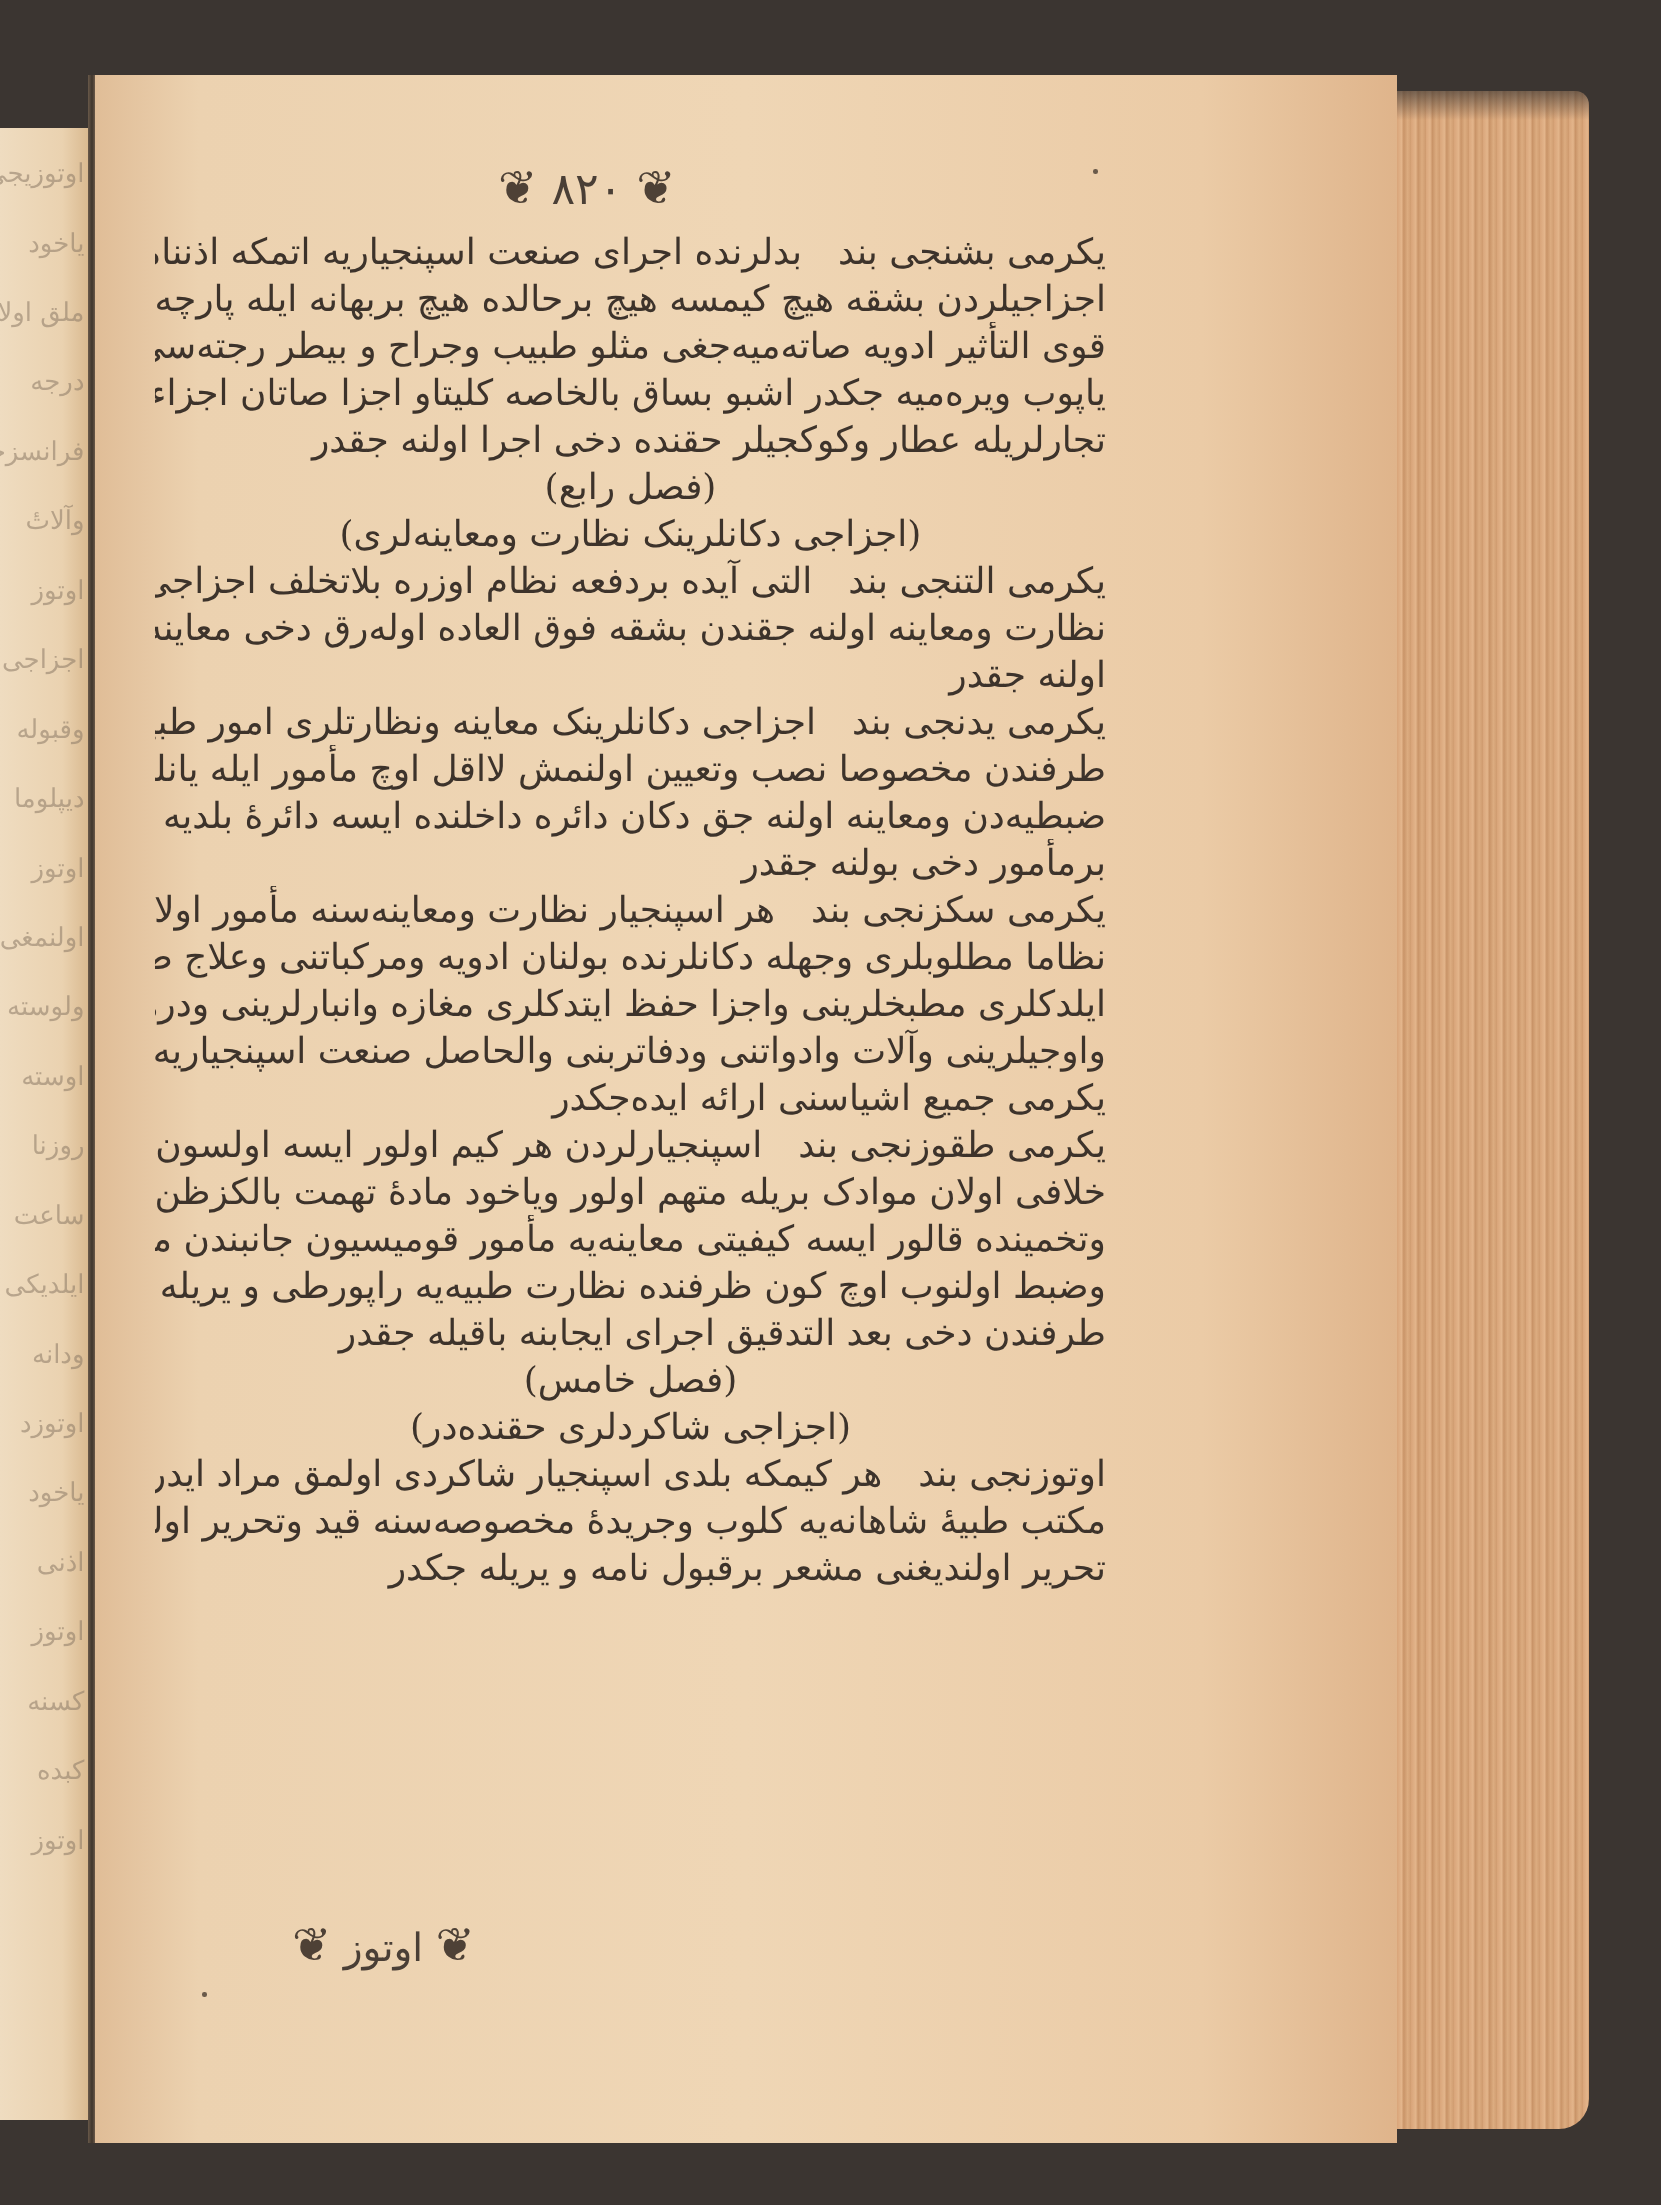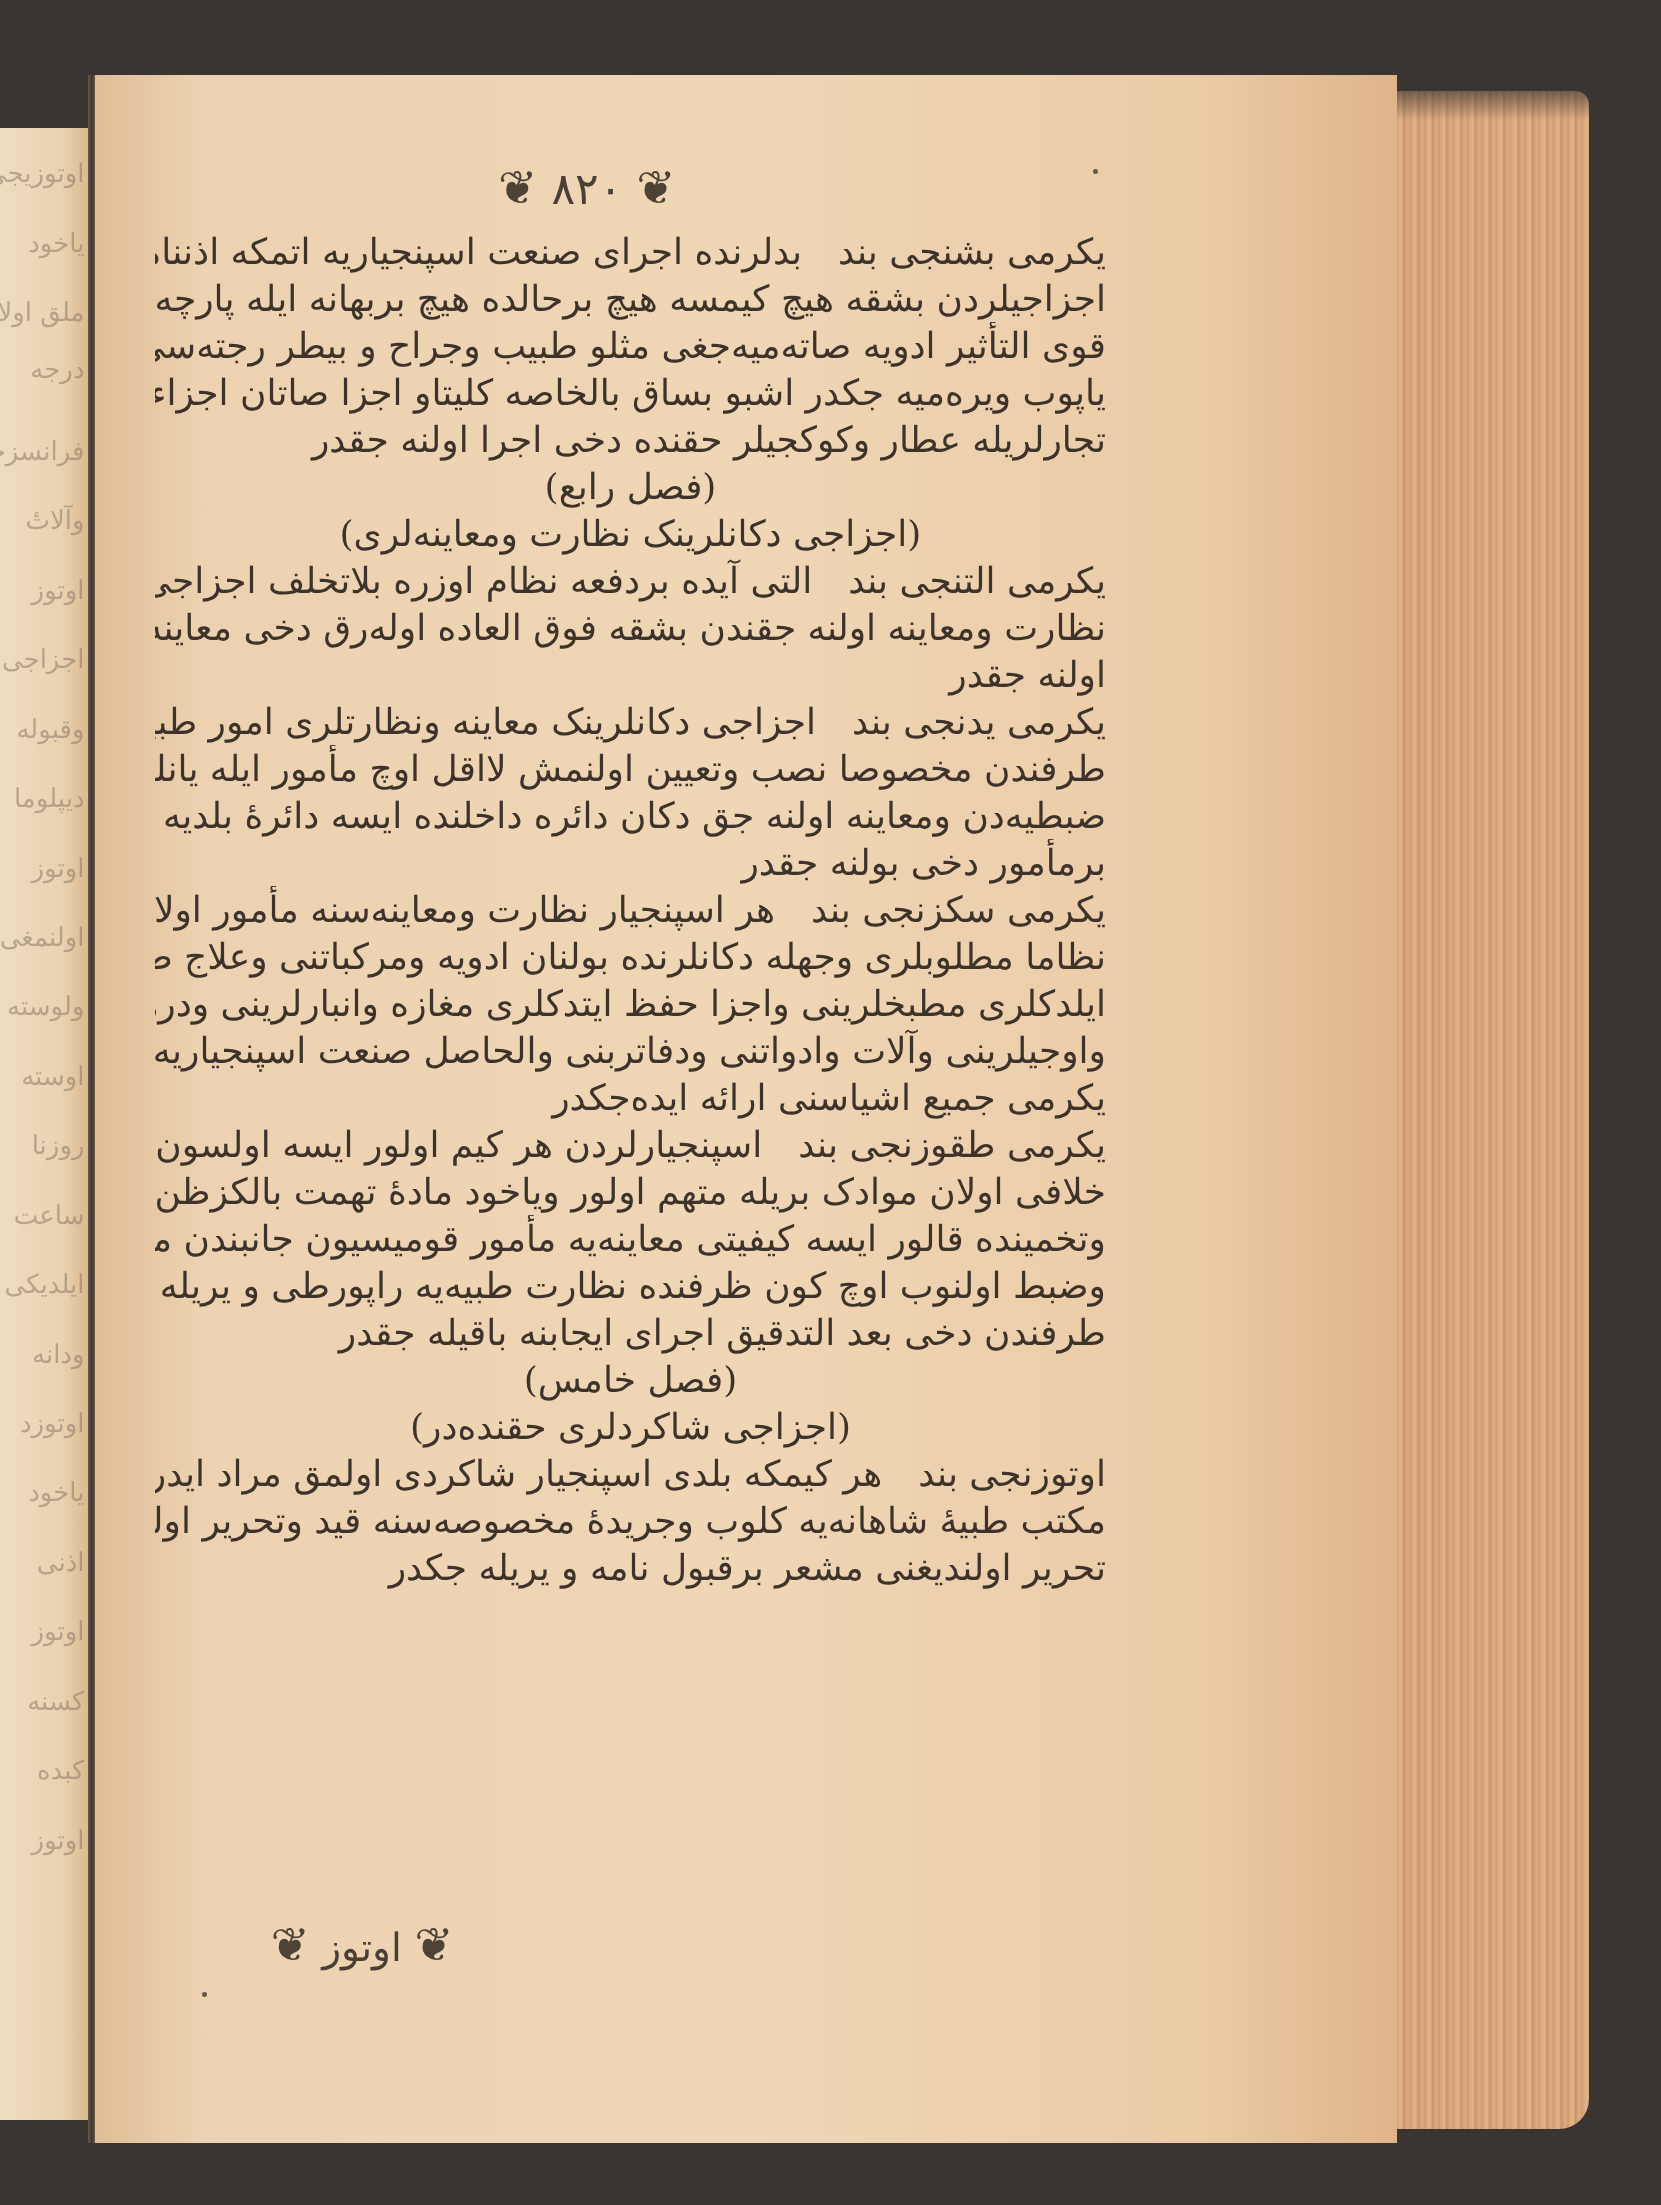--- a/index.html
+++ b/index.html
@@ -20,32 +20,32 @@
                       background:linear-gradient(180deg,#3b3531,rgba(59,53,49,0)); }
   .page-number { position:absolute; left:498px; top:160px; width:226px; text-align:left;
                  font-size:44px; color:#4a3f36; }
   .orn { color:#4e4136; font-size:47px; }
   .line { position:absolute; left:155px; width:951px; direction:rtl; text-align:justify;
           text-align-last:justify; font-size:36px; line-height:47px; color:#3d332b;
           white-space:nowrap; overflow:hidden; }
   .line.last { text-align-last:right; }
   .line.center { text-align:center; text-align-last:center; }
   .madde { margin-left:36px; }
-  .catchword { position:absolute; left:249px; top:1917px; width:226px; text-align:center;
+  .catchword { position:absolute; left:249px; top:1917px; width:226px; 
                font-size:39px; color:#4a3f36; direction:rtl; }
   .speck { position:absolute; width:4.5px; height:4.5px; background:#6a5a4a; border-radius:50%; }
 </style>
 </head>
 <body>
 
 <div class="facing-page" id="facing">
     <div class="facing-line" style="top: 30px;">اوتوزیجی</div>
     <div class="facing-line" style="top: 100px;">یاخود</div>
     <div class="facing-line" style="top: 169px;">ملق اولا</div>
-    <div class="facing-line" style="top: 226px; margin-left: 24px;">درجه</div>
+    <div class="facing-line" style="top: 238px; margin-left: 24px;">درجه</div>
     <div class="facing-line" style="top: 308px;">فرانسزجه</div>
     <div class="facing-line" style="top: 377px;">وآلاتٔ</div>
     <div class="facing-line" style="top: 447px;">اوتوز</div>
     <div class="facing-line" style="top: 516px;">اجزاجی</div>
     <div class="facing-line" style="top: 586px;">وقبوله</div>
     <div class="facing-line" style="top: 655px;">دیپلوما</div>
     <div class="facing-line" style="top: 725px;">اوتوز</div>
     <div class="facing-line" style="top: 794px;">اولنمغی</div>
     <div class="facing-line" style="top: 863px;">ولوسته</div>
     <div class="facing-line" style="top: 933px;">اوسته</div>

